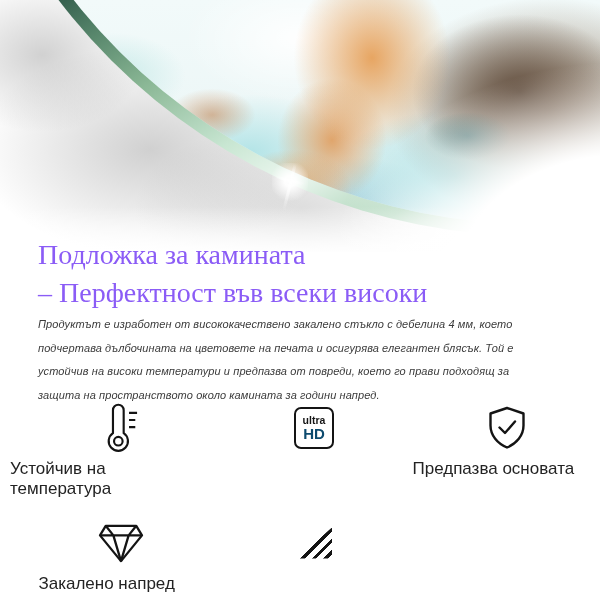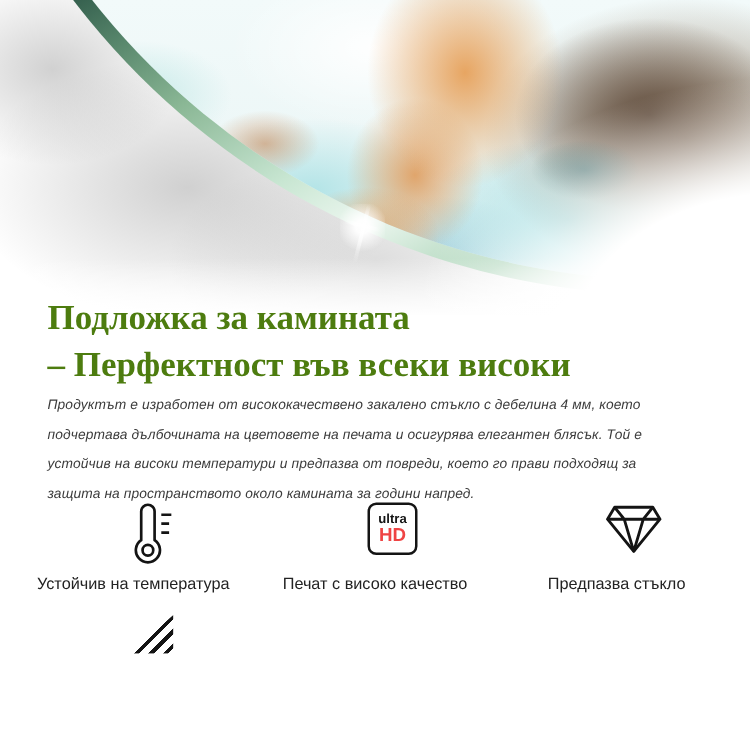--- a/index.html
+++ b/index.html
@@ -71,44 +71,44 @@
   .sparkle .beam-h {
     position:absolute; top:16px; left:3px; height:2.5px; width:30px;
     background:linear-gradient(to right, rgba(255,255,255,0), #ffffff, rgba(255,255,255,0));
     transform:rotate(14deg);
   }
 
   
   .title {
     position:absolute; left:38px; top:236px; width:540px;
     font-family:"Liberation Serif", serif;
-    font-size:28px; line-height:38px; font-weight:700; color:#4d7c0f;
+    font-size:28px; line-height:38px; font-weight:400; color:#8b5cf6;
   }
   .description {
     position:absolute; left:38px; top:313px; width:512px;
     font-size:11px; line-height:23.6px; color:#3b3b3b; letter-spacing:.1px;font-style:italic;
   }
 
   
   .features {
     position:absolute; left:10px; top:402px; width:580px;
     display:grid; grid-template-columns:repeat(3,1fr); row-gap:18px;
   }
   .feature { display:flex; flex-direction:column; align-items:center; }
-  .icon-box { height:52px; display:flex; justify-content:center;margin-left:28px; }
-  .feature-label { margin-top:5px; font-size:13px; color:#232323; }
+  .icon-box { height:52px; display:flex; align-items:center; justify-content:center;margin-left:28px; }
+  .feature-label { margin-top:5px; font-size:17px; color:#232323; }
 
   .icon-stroke { stroke:#141414; fill:none; stroke-width:2.4; }
 
   .ultrahd-box {
     width:40px; height:42px; border:2.6px solid #141414; border-radius:7px;
     display:flex; flex-direction:column; align-items:center; justify-content:center;
   }
   .ultrahd-top    { font-size:10.5px; font-weight:700; line-height:1; color:#141414; }
-  .ultrahd-bottom { font-size:15px;  font-weight:800; line-height:1; color:#ef4444; }
+  .ultrahd-bottom { font-size:15px;  font-weight:800; line-height:1; color:#0c4a6e; }
 
   .stripes-tri {
     width:36px; height:31px;
     background:repeating-linear-gradient(135deg, #141414 0 3px, transparent 3px 8.2px);
     clip-path:polygon(100% 0, 100% 100%, 0 100%);
   }
 </style>
 </head>
 <body>
 
@@ -142,32 +142,40 @@
     <div class="feature-label">Устойчив на температура</div>
   </div>
 
   <div class="feature">
     <div class="icon-box">
       <div class="ultrahd-box">
         <span class="ultrahd-top">ultra</span>
         <span class="ultrahd-bottom">HD</span>
       </div>
     </div>
-    <div class="feature-label">Печат с високо качество</div>
   </div>
 
+  <div class="feature">
+    <div class="icon-box">
+      <svg width="40" height="44" viewBox="0 0 40 44">
+        <path class="icon-stroke" stroke-linejoin="round" d="M20 2 L36.5 7.5 V19.5 C36.5 29.5 29.5 37.5 20 41.5 C10.5 37.5 3.5 29.5 3.5 19.5 V7.5 Z"></path>
+        <path class="icon-stroke" stroke-width="2.8" stroke-linecap="round" stroke-linejoin="round" d="M12.5 21.5 L18 27 L28 15.5"></path>
+      </svg>
+    </div>
+    <div class="feature-label">Предпазва основата</div>
+  </div>
 
   <div class="feature">
     <div class="icon-box">
       <svg width="48" height="42" viewBox="0 0 50 44">
         <path class="icon-stroke" stroke-width="2.2" stroke-linejoin="round" d="M9 4 H41 L47 14 L25 41 L3 14 Z"></path>
         <path class="icon-stroke" stroke-width="2.2" stroke-linejoin="round" d="M3 14 H47 M9 4 L17 14 M41 4 L33 14 M17 14 L25 41 M33 14 L25 41"></path>
       </svg>
     </div>
-    <div class="feature-label">Предпазва стъкло</div>
+    <div class="feature-label">Закалено напред</div>
   </div>
 
   <div class="feature">
     <div class="icon-box">
       <div class="stripes-tri"></div>
     </div>
   </div>
 
 
 </div>

